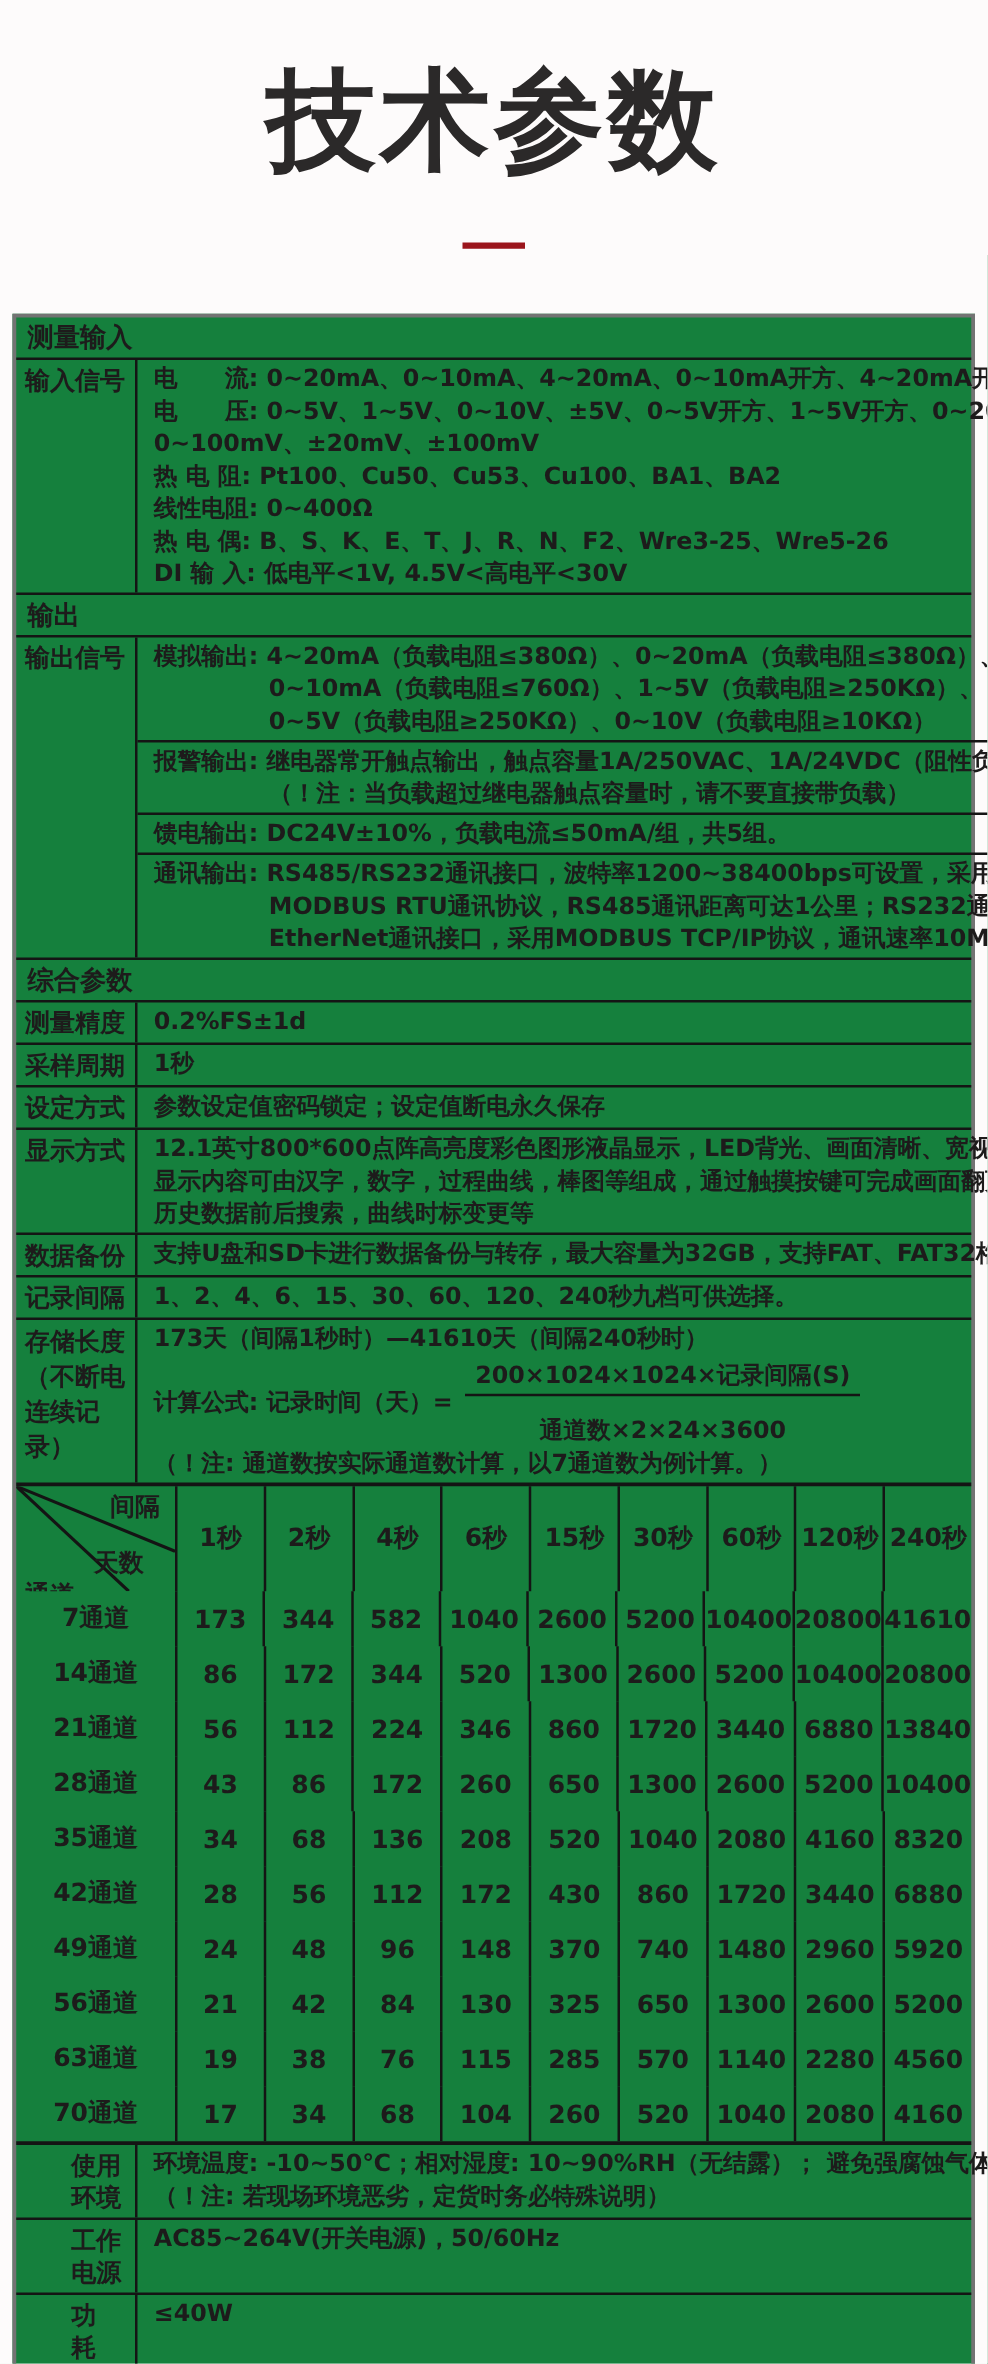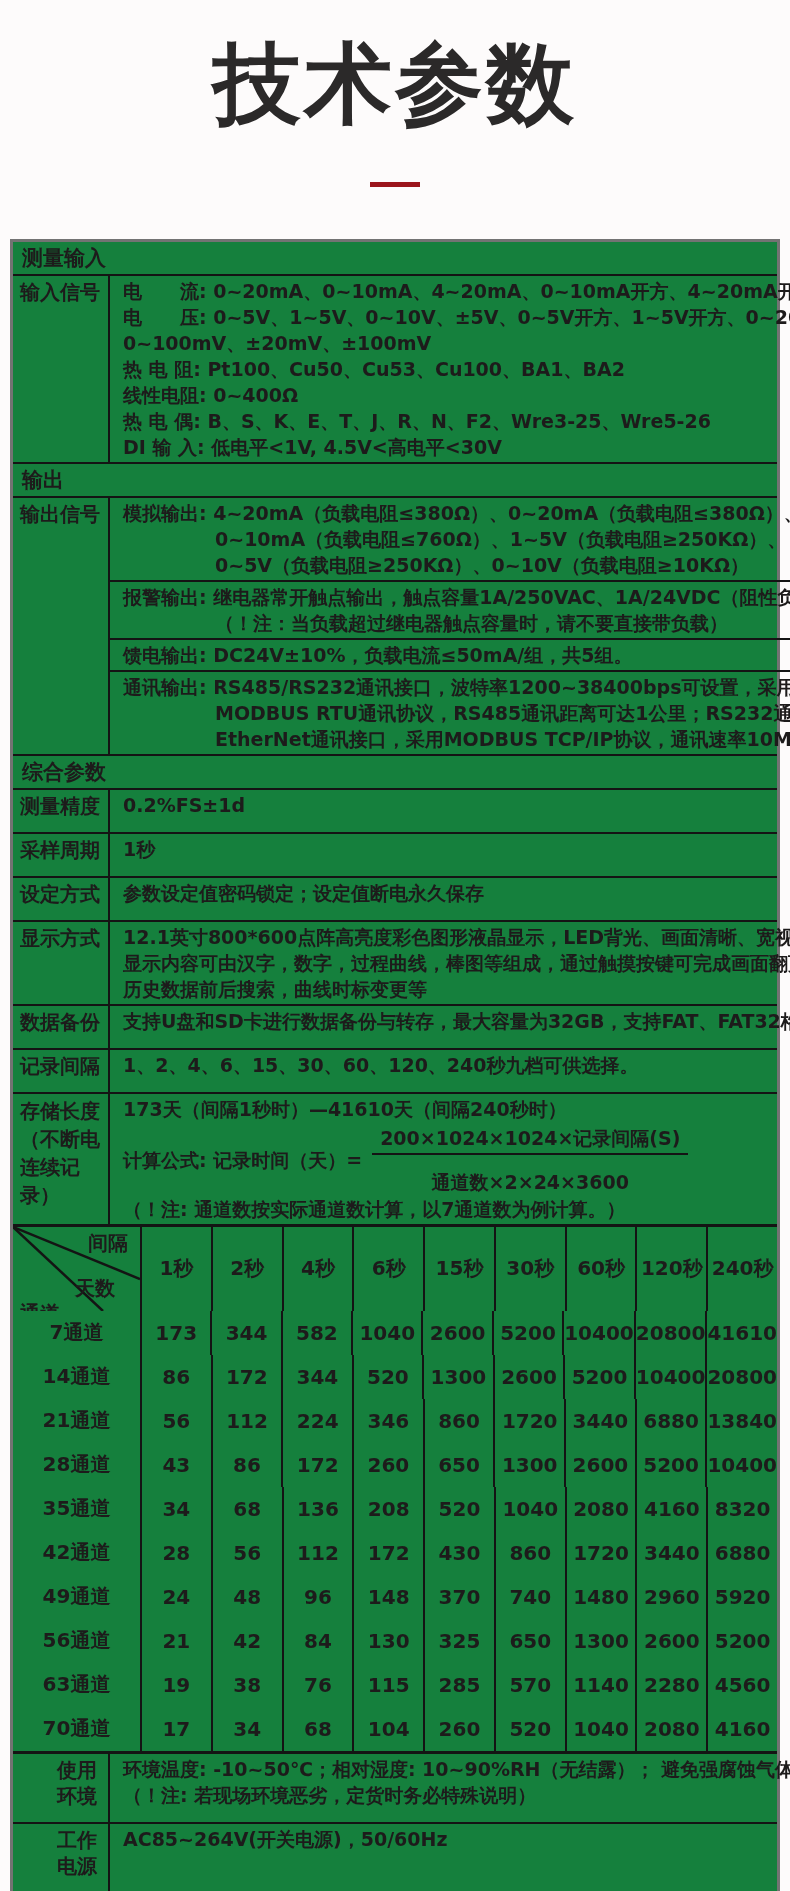--- a/index.html
+++ b/index.html
@@ -5,40 +5,40 @@
   html,body{margin:0;padding:0;background:#ffffff;}
   .page{
     position:relative;
     width:790px;height:1891px;overflow:hidden;
     background:#fdfbfb;
     font-family:"DejaVu Sans","Liberation Sans",sans-serif;
     color:#1d1b1b;
     -webkit-font-smoothing:antialiased;
   }
   
-  .doc-header{text-align:center;padding-top:32px;}
+  .doc-header{text-align:center;padding-top:44px;}
   .title{
     margin:0;font-size:88px;line-height:1.18;font-weight:900;
     letter-spacing:3px;color:#2b2929;
   }
   .accent-dash{width:50px;height:5px;margin:46px auto 0;}
   
   .tables{margin:52px 10px 0;border:3px solid #737373;background:#15803d;}
   .tbl + .tbl{border-top:3px solid #141414;}
   .row,.sec-row{border-top:2px solid #141414;}
   .tbl > :first-child{border-top:none;}
   .sec-row{
     font-size:21px;font-weight:700;line-height:30px;min-height:30px;
     padding:1px 8px 1px 9px;
   }
   .row{display:grid;grid-template-columns:97px 1fr;align-items:stretch;}
   .lbl{
     border-right:2px solid #141414;
     font-size:20px;font-weight:700;line-height:26px;
-    padding:3px 4px 13px 7px;
+    padding:3px 4px 3px 7px;
   }
   .cont{font-size:19px;font-weight:700;padding:2px 4px 2px 13px;}
   .line{line-height:26px;white-space:nowrap;}
   .line.ind{padding-left:92px;}
   
   .cont.multi{padding:0;}
   .subrow{padding:2px 4px 2px 13px;}
   .subrow + .subrow{border-top:2px solid #141414;}
   
   .lbl-lines div{line-height:28px;}

